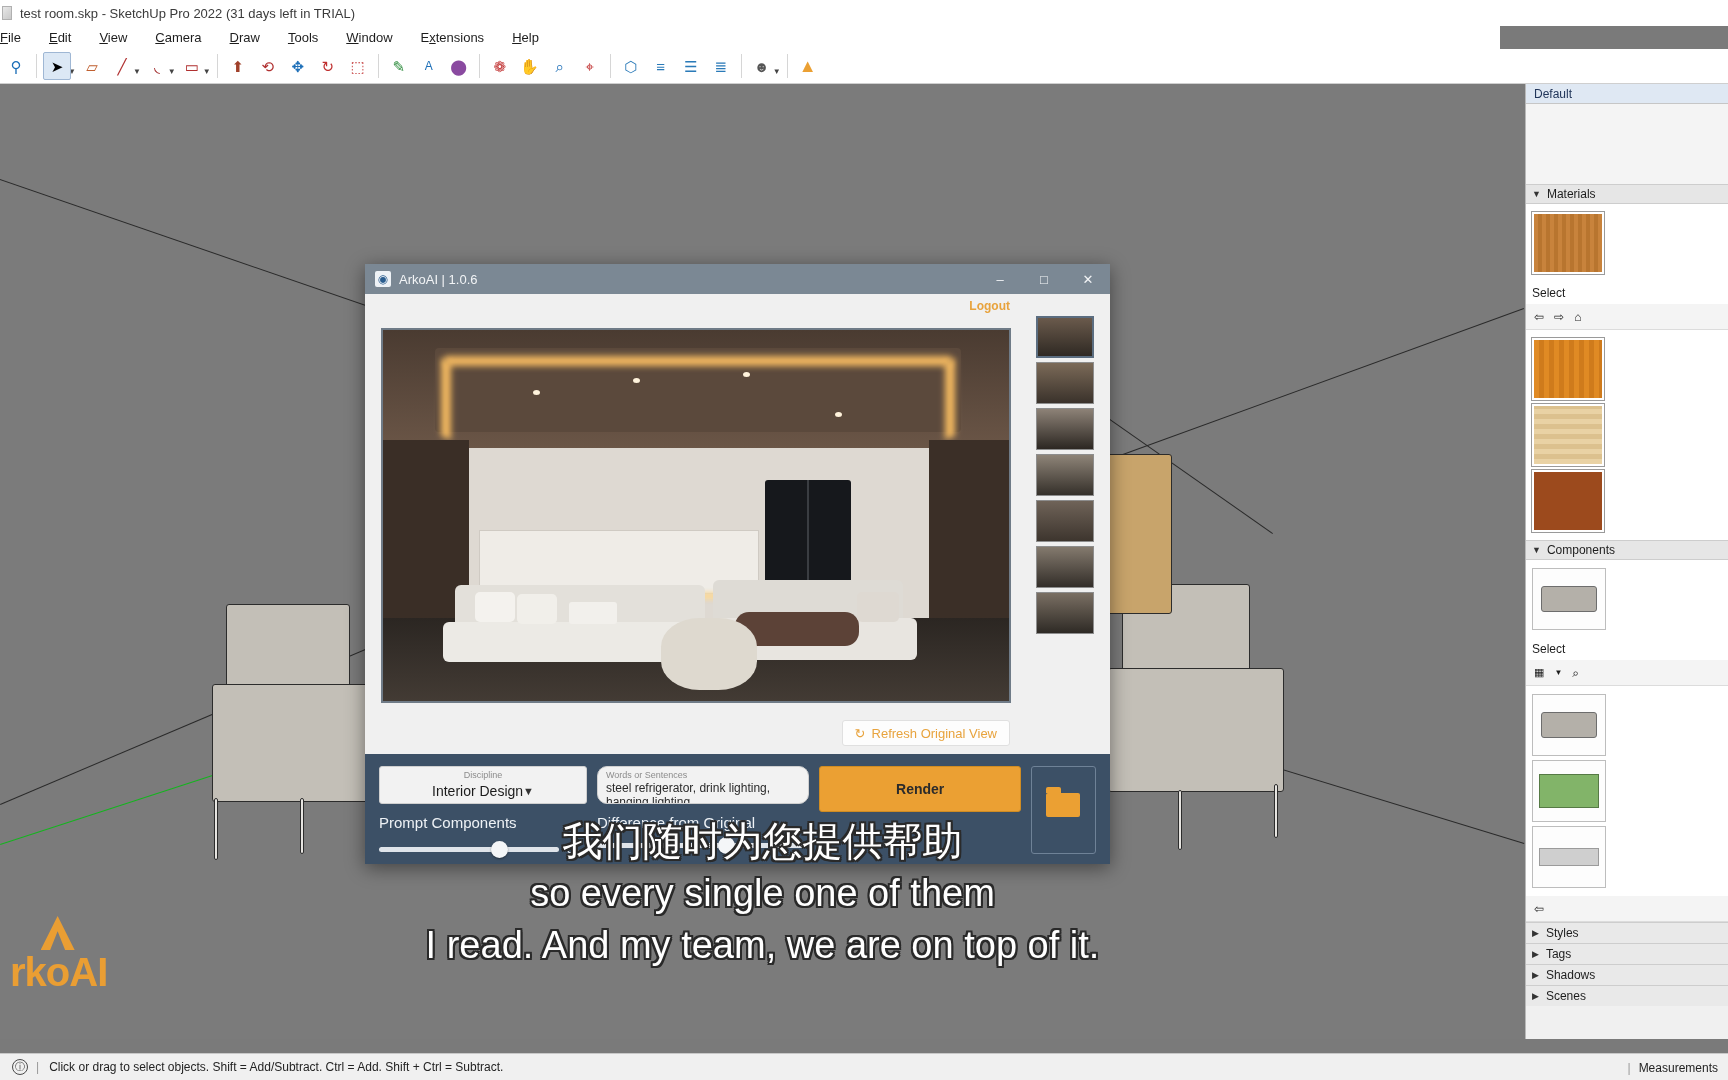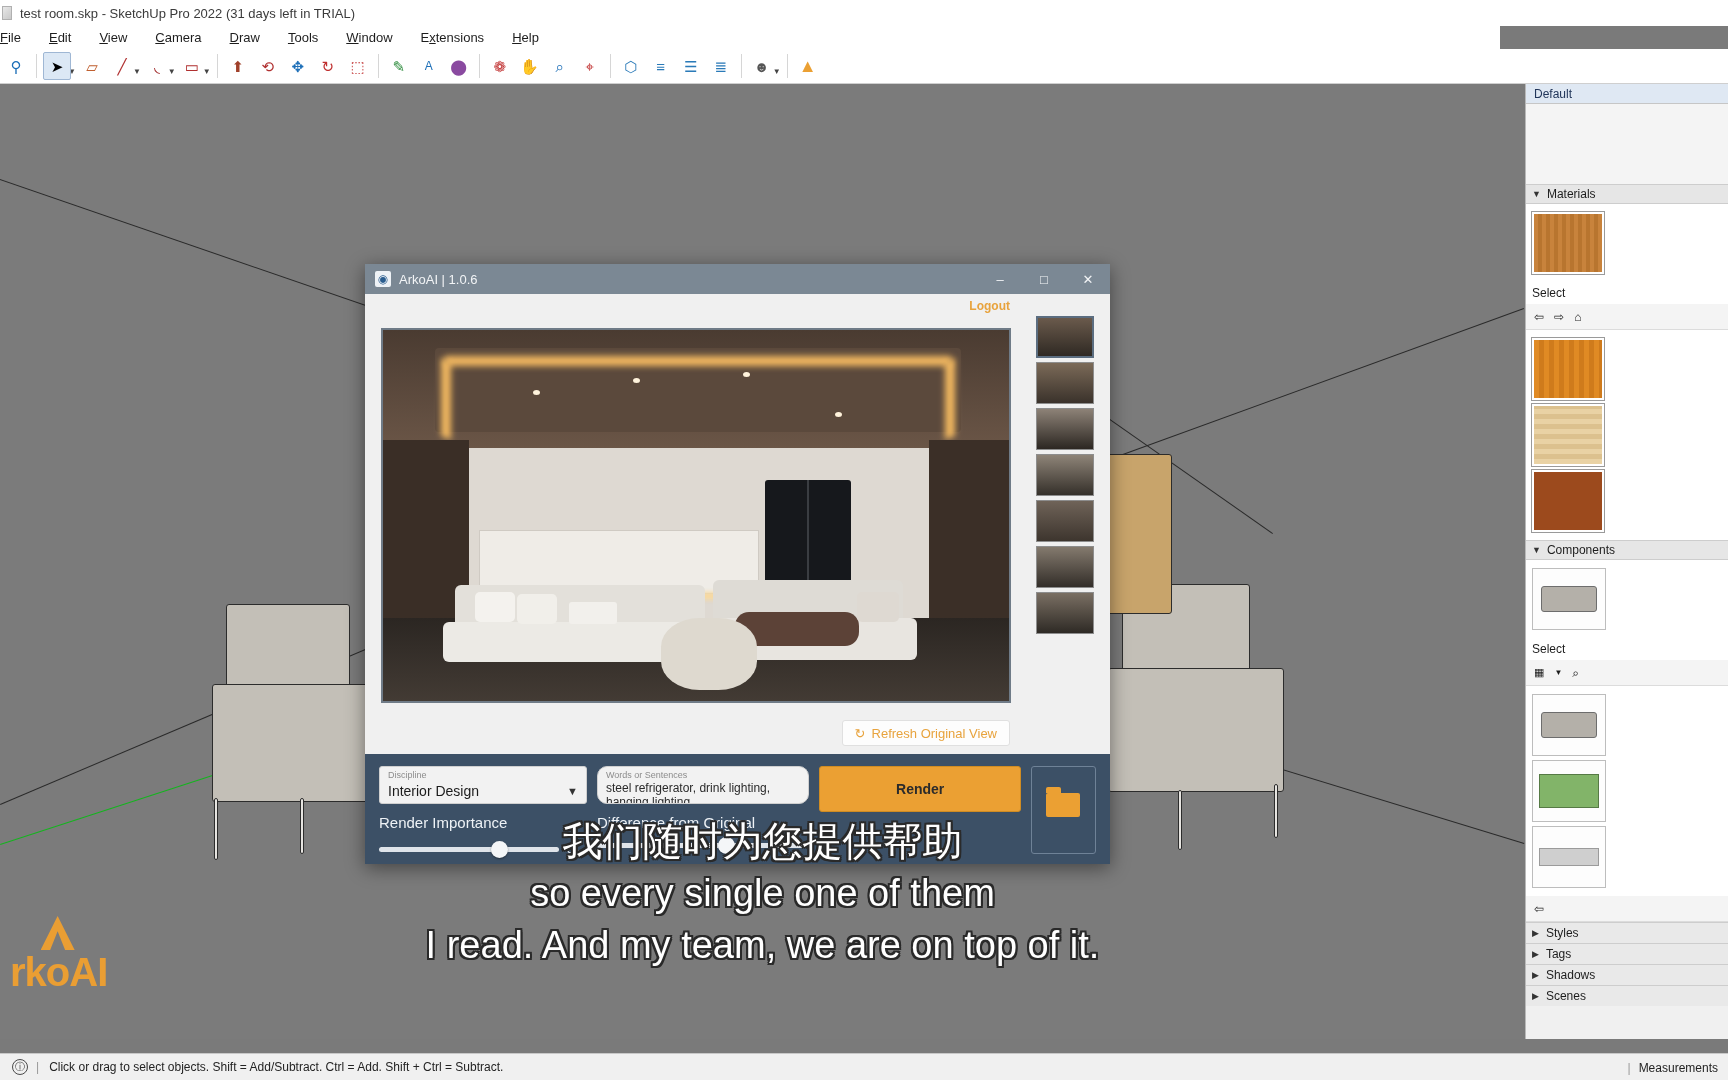--- a/index.html
+++ b/index.html
@@ -187,21 +187,21 @@
     background: #fdfdfd; border: 1px solid #e0e0e0; border-radius: 3px;
     display: flex; align-items: center; gap: 6px; padding: 0 12px;
     color: #e8a33d; font-size: 13px;
   }
   .controls {
     height: 110px; background: #3c5066; display: flex; align-items: flex-start;
     padding: 12px 14px 0 14px; gap: 10px;
   }
   .field {
     background: #f2f2f2; border: 1px solid #cfcfcf; border-radius: 3px;
-    padding: 3px 8px 4px 8px; position: relative;
+    padding: 3px 8px 4px 8px; position: relative; align-items: center;
   }
   .field-label { font-size: 9px; color: #8c8c8c; line-height: 11px; }
   .field-value { font-size: 14px; color: #1b1b1b; line-height: 20px; }
   .discipline { width: 208px; height: 38px; display: flex; flex-direction: column; }
   .disc-row { display: flex; align-items: center; justify-content: space-between; }
   .chev { font-size: 11px; color: #333; }
   .words {
     width: 212px; height: 38px; overflow: hidden; border-radius: 10px;
   }
   .words .txt { font-size: 12px; color: #2a2a2a; line-height: 14px; }
@@ -489,21 +489,21 @@
   <div class="controls">
     <div class="ctl-col2">
       <div class="field discipline">
         <div class="field-label">Discipline</div>
         <div class="disc-row">
           <span class="field-value">Interior Design</span>
           <span class="chev">▼</span>
         </div>
       </div>
       <div class="slider-block">
-        <div class="slider-label">Render Importance</div>
+        <div class="slider-label">Prompt Components</div>
         <div class="slider-row">
           <div class="track">
             <div class="knob" style="left:62%;"></div>
           </div>
           <span class="slider-val">34</span>
         </div>
       </div>
     </div>
 
     <div class="ctl-col2">

